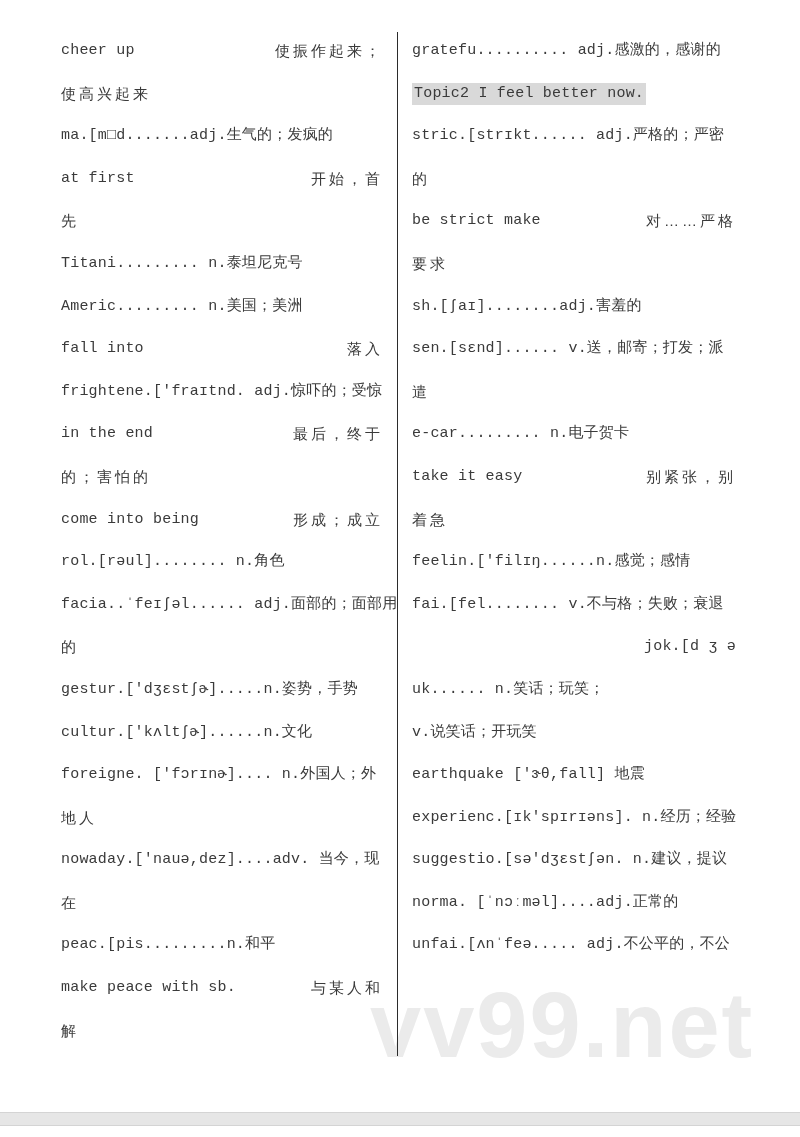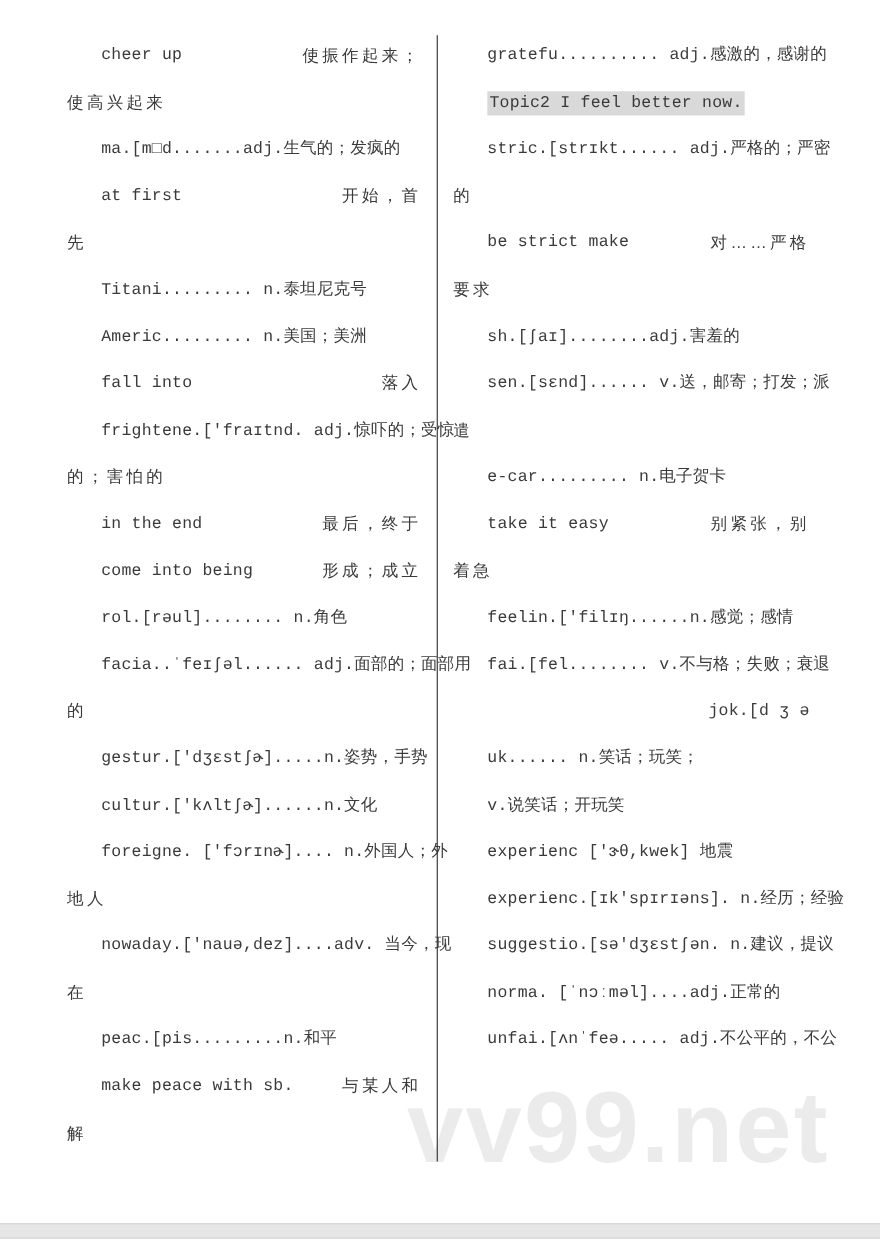--- a/index.html
+++ b/index.html
@@ -11,21 +11,21 @@
   .page { position: absolute; left: 0; top: 0; width: 800px; height: 1110px; background: #fff; }
   .col { position: absolute; top: 30px; }
   .col-left { left: 61px; width: 322px; }
   .col-right { left: 412px; width: 324px; }
   .divider { position: absolute; left: 397px; top: 32px; width: 1px; height: 1024px; background: #2b2b2b; }
   .line {
     height: 42.6px; line-height: 42.6px; font-size: 15px; white-space: nowrap;
     display: flex; justify-content: space-between; position: relative;
     letter-spacing: 0.2px;
   }
-  .line .en { font-family: "Liberation Mono", "DejaVu Sans Mono", monospace; margin-left: 31px; }
+  .line .en { font-family: "Liberation Mono", "DejaVu Sans Mono", monospace; }
   .line .zh { font-family: Liberation Sans, sans-serif; letter-spacing: 3px; }
   .line.right-only { justify-content: flex-end; }
   .hl { background: #d9d9d9; padding: 0 2px; display: inline-block; line-height: 22px; height: 22px; margin-top: 10px; }
   .watermark {
     position: absolute; left: 370px; top: 985px; font-family: "Liberation Sans", sans-serif;
     font-weight: bold; font-size: 92px; color: #ebebeb; letter-spacing: 2px; line-height: 80px;
     z-index: 0; pointer-events: none;
   }
   .col, .divider { z-index: 1; }
   .bottom-bar { position: absolute; left: 0; top: 1112px; width: 800px; height: 12px; background: #e6e6e6; border-top: 1px solid #d4d4d4; border-bottom: 1px solid #d4d4d4; }
@@ -64,25 +64,25 @@
       </div>
       <div class="line">
         <span class="en">fall into</span>
         <span class="zh">落入</span>
       </div>
       <div class="line">
         <span class="en">frightene.['fraɪtnd. adj.惊吓的；受惊</span>
         <span class="zh"></span>
       </div>
       <div class="line">
-        <span class="zh">的；害怕的</span>
-      </div>
-      <div class="line">
         <span class="en">in the end</span>
         <span class="zh">最后，终于</span>
+      </div>
+      <div class="line">
+        <span class="zh">的；害怕的</span>
       </div>
       <div class="line">
         <span class="en">come into being</span>
         <span class="zh">形成；成立</span>
       </div>
       <div class="line">
         <span class="en">rol.[rəul]........ n.角色</span>
         <span class="zh"></span>
       </div>
       <div class="line">
@@ -185,21 +185,21 @@
       </div>
       <div class="line">
         <span class="en">uk...... n.笑话；玩笑；</span>
         <span class="zh"></span>
       </div>
       <div class="line">
         <span class="en">v.说笑话；开玩笑</span>
         <span class="zh"></span>
       </div>
       <div class="line">
-        <span class="en">experienc  ['ɝθ,kwek]    地震</span>
+        <span class="en">earthquake  ['ɝθ,fall]    地震</span>
         <span class="zh"></span>
       </div>
       <div class="line">
         <span class="en">experienc.[ɪk'spɪrɪəns]. n.经历；经验</span>
         <span class="zh"></span>
       </div>
       <div class="line">
         <span class="en">suggestio.[sə'dʒɛstʃən. n.建议，提议</span>
         <span class="zh"></span>
       </div>

